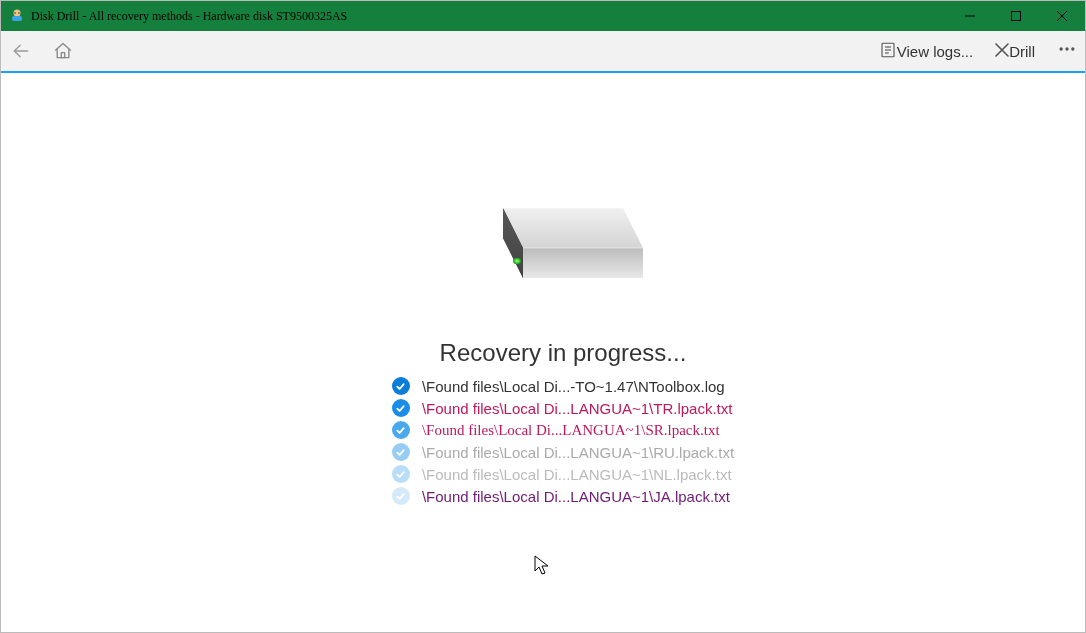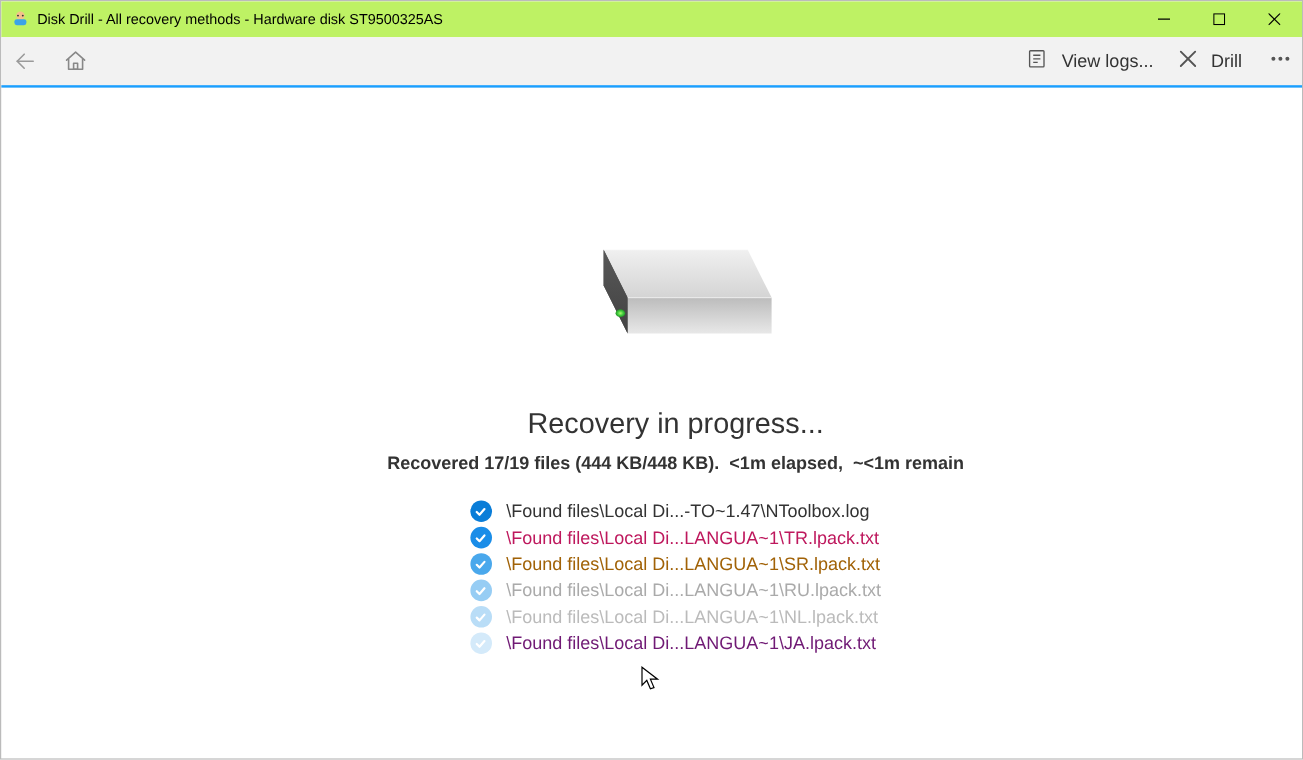--- a/index.html
+++ b/index.html
@@ -9,26 +9,27 @@
       width: 1086px;
       height: 633px;
       overflow: hidden;
       display: flex;
       flex-direction: column;
       border: 1px solid #bbb;
     }
     
     .titlebar {
       height: 30px;
-      background: #bef264;
+      background: #15803d;
       display: flex;
       align-items: center;
       padding-left: 8px;
       font-size: 12px;
       color: #000;
+      font-family: Liberation Serif, serif;
     }
     .titlebar .app-icon {
       width: 16px; height: 16px; margin-right: 6px;
       display: inline-flex; align-items: center; justify-content: center;
     }
     .titlebar-text { flex: 0 0 auto; }
     .titlebar .spacer { flex: 1; }
     .titlebar .win-controls { display: flex; }
     .titlebar .win-btn {
       width: 46px; height: 30px; display: flex; align-items: center; justify-content: center;
@@ -42,21 +43,21 @@
       border-bottom: 2px solid #1a9fff;
       display: flex;
       align-items: center;
       padding: 0 8px 0 10px;
     }
     .toolbar .nav-group { display: flex; align-items: center; gap: 22px; }
     .toolbar .nav-btn { color: #8a8a8a; display: flex; align-items: center; }
     .toolbar .spacer { flex: 1; }
     .toolbar .right-group { display: flex; align-items: center; gap: 22px; }
     .toolbar .action {
-      display: flex; align-items: center; gap: 12px;
+      display: flex; align-items: center; gap: 0;
       font-size: 15px; color: #333;
     }
     .toolbar .action .icon { color: #555; }
     .toolbar .more { color: #555; }
     
     .content {
       flex: 1;
       overflow: hidden;
       display: flex;
       flex-direction: column;
@@ -90,21 +91,21 @@
     }
     .file-row .check {
       width: 18px; height: 18px; border-radius: 50%;
       display: flex; align-items: center; justify-content: center;
       flex-shrink: 0;
     }
     .file-row .check svg { display: block; }
     .file-row .path { color: #333; white-space: nowrap; }
     .op-100 .check { background: #0a7dd8; } .op-100 .path { color: #333; }
     .op-90  .check { background: #1a8de8; } .op-90  .path { color: #be185d; }
-    .op-75  .check { background: #4aa8ec; } .op-75  .path { color: #a16207; }
+    .op-75  .check { background: #4aa8ec; } .op-75  .path { color: #be185d; font-family: Liberation Serif, serif; }
     .op-60  .check { background: #6fbaf0; } .op-60  .path { color: #888; }
     .op-45  .check { background: #97cdf4; } .op-45  .path { color: #aaa; }
     .op-30  .check { background: #b9ddf7; } .op-30  .path { color: #bbb; }
     .op-20  .check { background: #d4eafa; } .op-20  .path { color: #701a75; }
     .cursor {
       position: absolute;
       left: 534px; top: 555px;
       pointer-events: none;
     }
   </style>
@@ -223,25 +224,20 @@
 
       <polygon points="30,35 30,65 50,105 50,75" fill="url(#frontg)"></polygon>
 
       <line x1="30" y1="35" x2="150" y2="35" stroke="#fff" stroke-width="1" opacity="0.7"></line>
       <line x1="50" y1="75" x2="170" y2="75" stroke="#fff" stroke-width="1" opacity="0.5"></line>
 
       <ellipse cx="44" cy="88" rx="4" ry="3.2" fill="url(#led)"></ellipse>
     </svg>
   </div>
   <div class="headline">Recovery in progress...</div>
-  <div class="status-line">
-    <b class="s1">Recovered 17/19 files (444 KB/448 KB).</b>
-    &nbsp;<b class="s2">&lt;1m elapsed,</b>
-    &nbsp;<b class="s3">~&lt;1m remain</b>
-  </div>
   <div class="file-list" id="file-list">
       <div class="file-row op-100">
         <span class="check">
           <svg width="11" height="11" viewBox="0 0 12 12">
             <polyline points="2.5 6.2 5 8.7 9.5 3.5" fill="none" stroke="#fff" stroke-width="2" stroke-linecap="round" stroke-linejoin="round"></polyline>
           </svg>
         </span>
         <span class="path">\Found files\Local Di...-TO~1.47\NToolbox.log</span>
       </div>
       <div class="file-row op-90">

